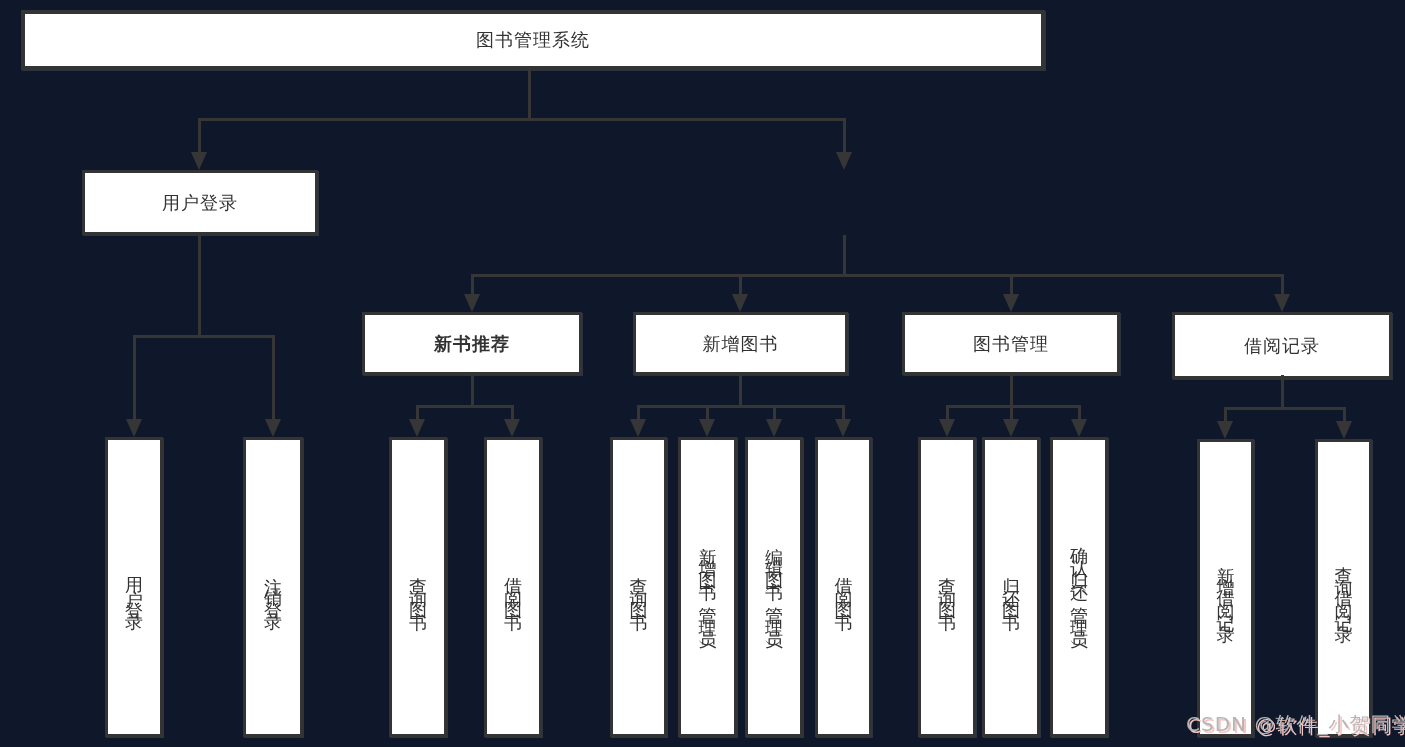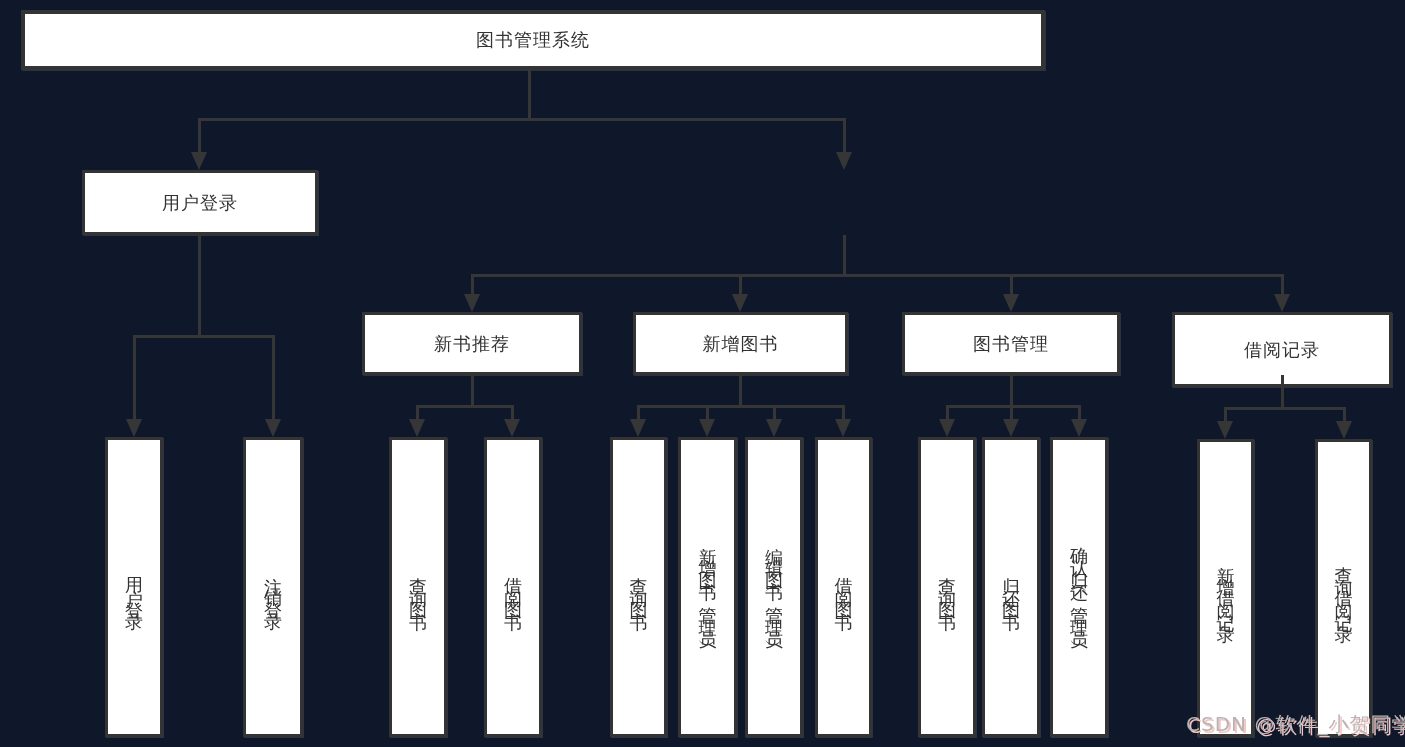--- a/index.html
+++ b/index.html
@@ -37,30 +37,30 @@
 <div class="stage">
 
   <div class="box root" style="left:21px;top:10px;width:1024px;height:60px;">
     <span class="lbl">图书管理系统</span>
   </div>
 
   <div class="box" style="left:82px;top:170px;width:236px;height:65px;">
     <span class="lbl">用户登录</span>
   </div>
 
-  <div class="box" style="left:362px;top:312px;width:220px;height:63px;">
+  <div class="box" style="left:362px;top:312px;width:220px;height:63px;font-weight:bold;">
     <span class="lbl">新书推荐</span>
   </div>
   <div class="box" style="left:633px;top:312px;width:215px;height:63px;">
     <span class="lbl">新增图书</span>
   </div>
   <div class="box" style="left:902px;top:312px;width:218px;height:63px;">
     <span class="lbl">图书管理</span>
   </div>
-  <div class="box" style="left:1172px;top:312px;width:220px;height:75px;">
+  <div class="box" style="left:1172px;top:312px;width:220px;height:67px;">
     <span class="lbl">借阅记录</span>
   </div>
 
   <div class="box v" style="left:105px;top:437px;width:58px;height:300px;">
     <span class="lbl">用户登录</span>
   </div>
   <div class="box v" style="left:243px;top:437px;width:60px;height:300px;">
     <span class="lbl">注销登录</span>
   </div>
 

